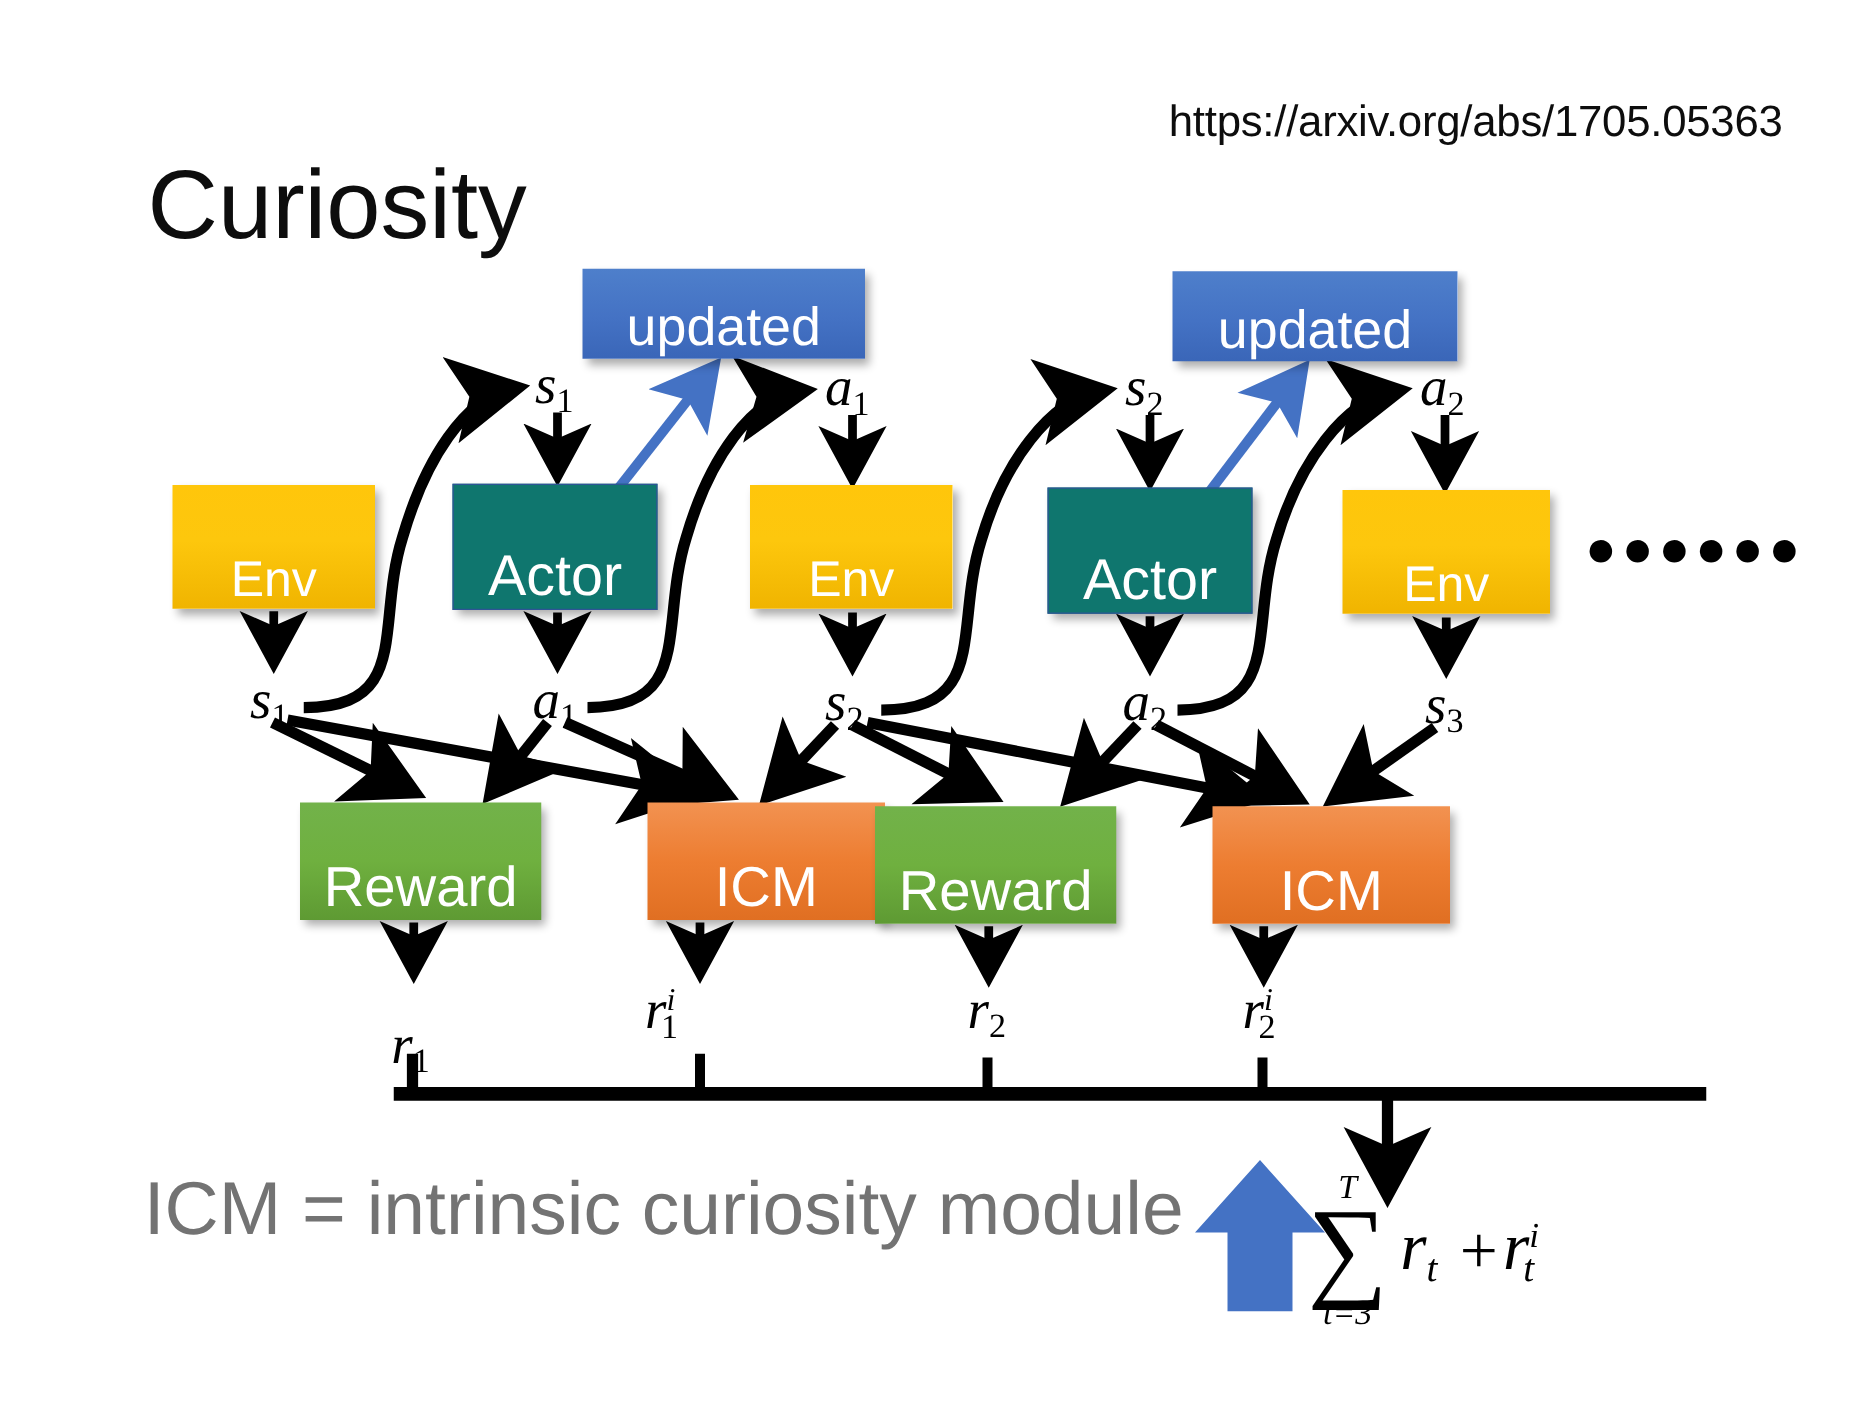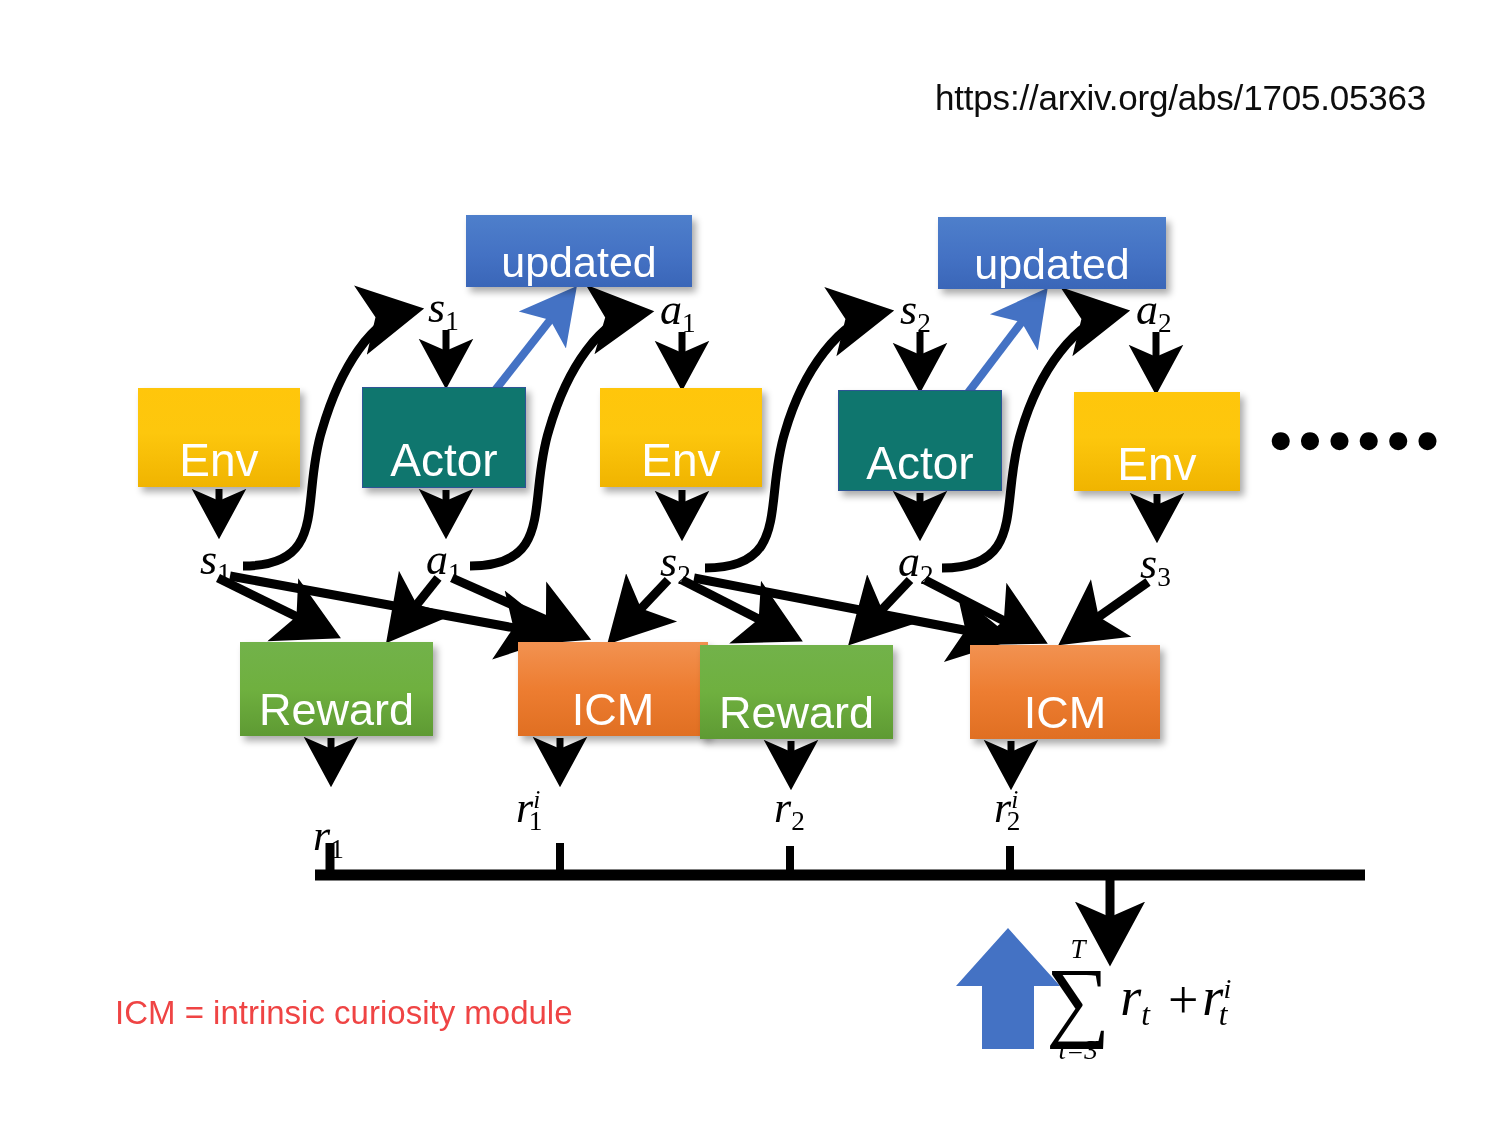--- a/index.html
+++ b/index.html
@@ -13,33 +13,33 @@
 
   .url{
     position:absolute;left:935px;top:78px;
     font-size:35px;color:#0d0d0d;letter-spacing:-0.2px;white-space:nowrap;
   }
   .title{
     position:absolute;left:118px;top:124px;
     font-size:78px;font-weight:400;color:#0d0d0d;line-height:1;white-space:nowrap;
   }
   .caption{
-    position:absolute;left:115px;top:994px;
-    font-size:33px;color:#ef4444;white-space:nowrap;
+    position:absolute;left:115px;top:932px;
+    font-size:60px;color:#737373;white-space:nowrap;
   }
 
   .node{
     position:absolute;display:flex;align-items:flex-end;justify-content:center;
     color:#ffffff;box-sizing:border-box;
     box-shadow:4px 5px 7px rgba(0,0,0,0.33);
     font-weight:400;white-space:nowrap;
   }
   .node.env{
     background:linear-gradient(180deg,#FFC60B 0%,#FDC70D 45%,#F0B400 100%);
-    font-size:46px;
+    font-size:40px;
   }
   .node.actor{
     background:#0f766e;border:1px solid #2E5496;font-size:46px;
   }
   .node.updated{
     background:linear-gradient(180deg,#4E7FCB 0%,#4472C4 55%,#3A66B8 100%);
     font-size:43px;
   }
   .node.reward{
     background:linear-gradient(180deg,#72B24A 0%,#6FB03F 50%,#5E9A33 100%);
@@ -157,20 +157,21 @@
       <line x1="1010" y1="846" x2="1010" y2="875" stroke-width="8"></line>
       <line x1="1110" y1="875" x2="1110" y2="952" stroke-width="9" marker-end="url(#ahB)"></line>
     </g>
 
     <g>
       <path d="M1008,928 L1060,986 L1034,986 L1034,1049 L982,1049 L982,986 L956,986 Z" fill="#4472C4"></path>
     </g>
   </svg>
 
   <div class="url">https://arxiv.org/abs/1705.05363</div>
+  <div class="title">Curiosity</div>
   <div class="caption">ICM = intrinsic curiosity module</div>
   <div class="ellipsis">●●●●●●</div>
 
   <div class="node updated" style="left:466px;top:215px;width:226px;height:72px;">
     <span>updated</span>
   </div>
   <div class="node updated" style="left:938px;top:217px;width:228px;height:72px;">
     <span>updated</span>
   </div>
 

